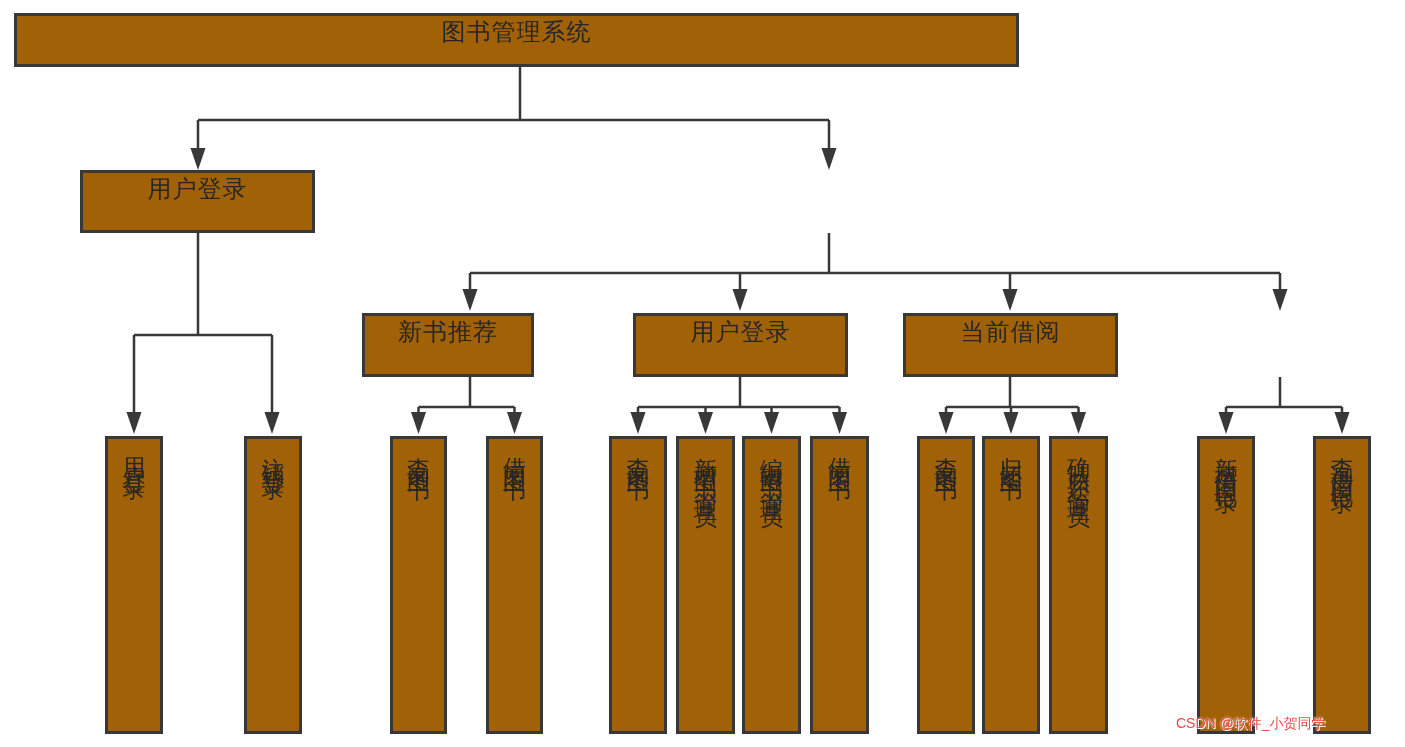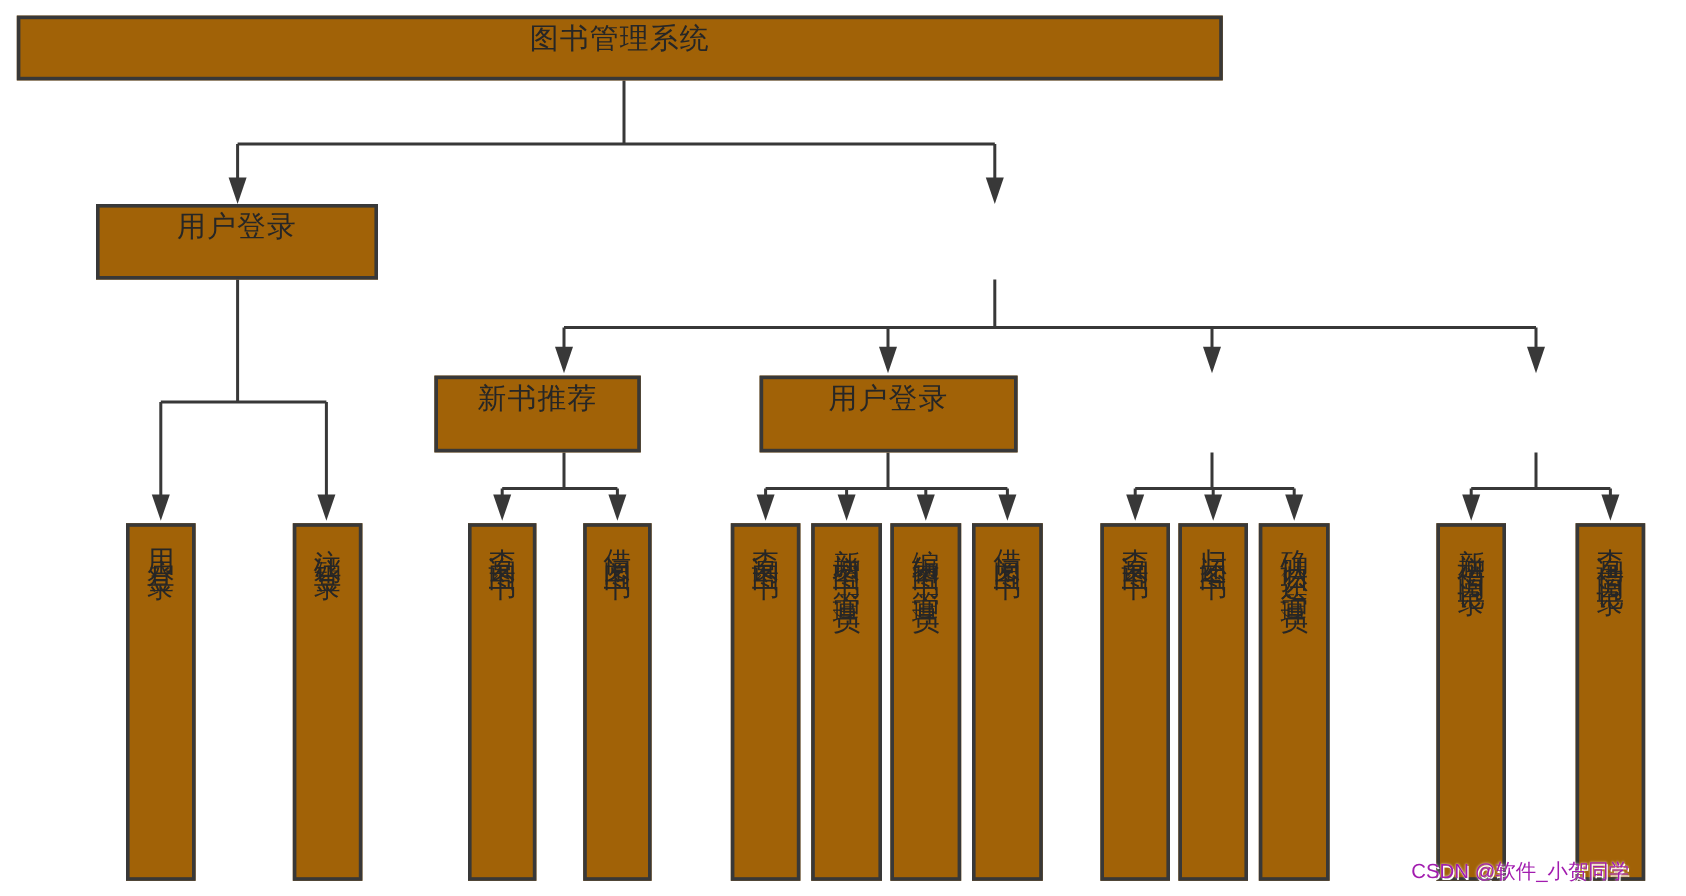--- a/index.html
+++ b/index.html
@@ -38,22 +38,22 @@
     font-size: 23px;
     letter-spacing: 7px;
     line-height: 1;
     color: #262626;
     white-space: nowrap;
   }
   .watermark {
     position: absolute;
     left: 1176px;
     top: 715px;
-    font-size: 17px;
-    color: #a21caf;
+    font-size: 14px;
+    color: #ef4444;
     text-shadow: 0 0 2px #ffffff, 1px 1px 0 #ffffff;
     white-space: nowrap;
     z-index: 5;
   }
 </style>
 </head>
 <body>
 
 <div class="canvas">
 
@@ -104,20 +104,23 @@
   <div class="box" style="left:80px; top:170px; width:235px; height:63px;">
     <span class="h-label">用户登录</span>
   </div>
 
   <div class="box" style="left:362px; top:313px; width:172px; height:64px;">
     <span class="h-label">新书推荐</span>
   </div>
   <div class="box" style="left:633px; top:313px; width:215px; height:64px;">
     <span class="h-label">用户登录</span>
   </div>
+  <div class="box" style="left:903px; top:313px; width:215px; height:64px;">
+    <span class="h-label">当前借阅</span>
+  </div>
 
   <div class="box" style="left:105px; top:436px; width:58px; height:298px;">
     <span class="v-label">用户登录</span>
   </div>
   <div class="box" style="left:244px; top:436px; width:58px; height:298px;">
     <span class="v-label">注销登录</span>
   </div>
 
   <div class="box" style="left:390px; top:436px; width:57px; height:298px;">
     <span class="v-label">查询图书</span>

